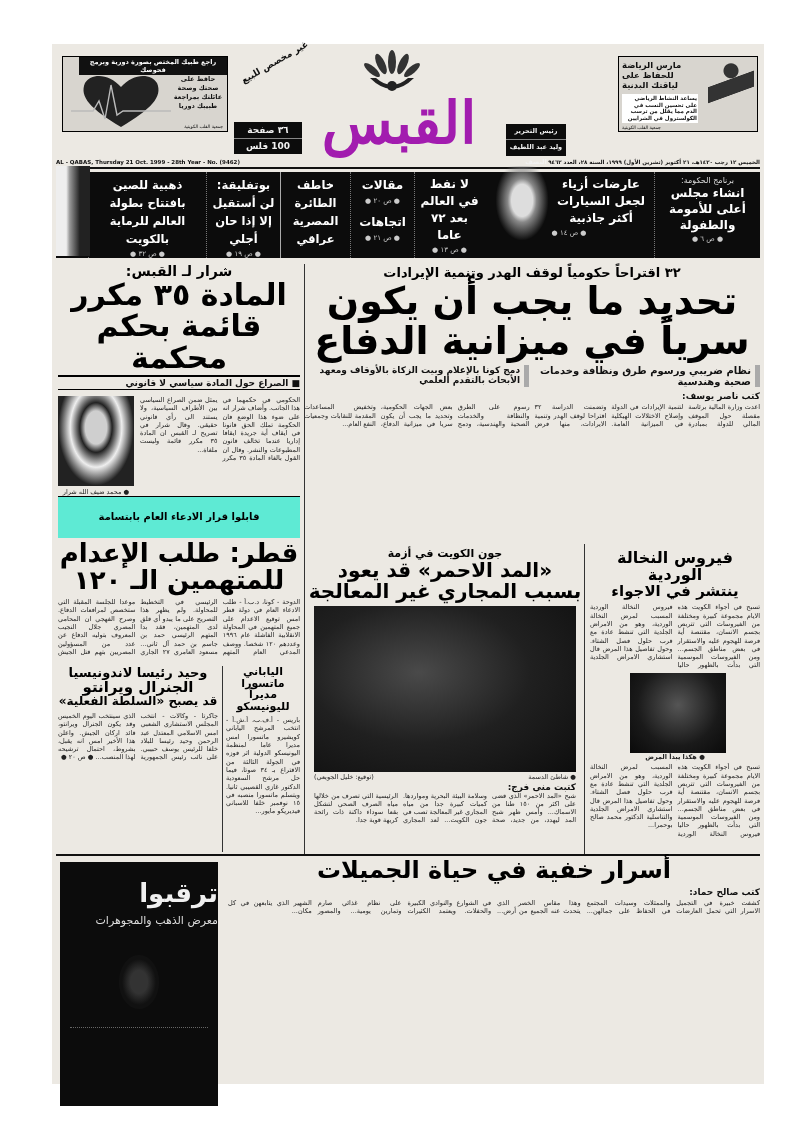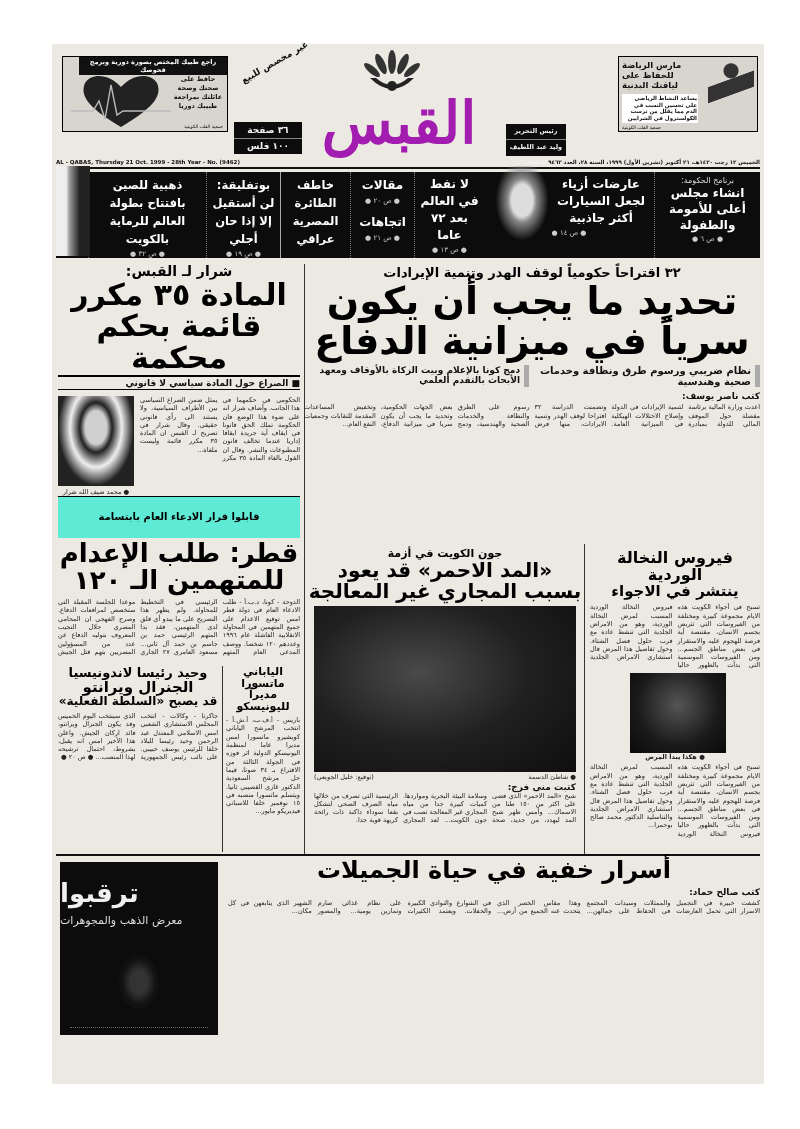--- a/index.html
+++ b/index.html
@@ -56,21 +56,21 @@
       </g>
       <path d="M18 30 Q40 52 62 30 L56 30 Q40 44 24 30Z" fill="#222"></path>
       <circle cx="40" cy="38" r="5" fill="#222"></circle>
     </svg>
   </div>
   <div class="abs" style="left:262px; top:48px; width:170px; text-align:center; font-family:'DejaVu Serif', serif; font-size:58px; font-weight:bold; line-height:62px; color:#a21caf; letter-spacing:-2px;">القبس</div>
   <div class="abs" style="left:190px; top:32px; font-size:9px; font-weight:bold; transform:rotate(-30deg); transform-origin:left;">غير مخصص للبيع</div>
 
   <div class="abs black" style="left:182px; top:78px; width:68px; height:32px; text-align:center; font-size:9px; font-weight:bold; line-height:15px; padding-top:1px;">
     <div style="border-bottom:1px solid #888;">٣٦ صفحة</div>
-    <div>١٠٠ فلس</div>
+    <div>100 فلس</div>
   </div>
   <div class="abs black" style="left:454px; top:80px; width:60px; height:32px; text-align:center; font-size:6.5px; font-weight:bold; line-height:15px;">
     <div style="border-bottom:1px solid #888;">رئيس التحرير</div>
     <div>وليد عبد اللطيف النصف</div>
   </div>
 
   <div class="abs" style="left:4px; top:115px; font-size:5.5px; direction:ltr; font-weight:bold;">AL - QABAS, Thursday 21 Oct. 1999 - 28th Year - No. (9462)</div>
   <div class="abs" style="right:4px; top:115px; font-size:5.5px; font-weight:bold;">الخميس ١٢ رجب ١٤٢٠هـ، ٢١ أكتوبر (تشرين الأول) ١٩٩٩، السنة ٢٨، العدد ٩٤٦٢</div>
   <div class="rule" style="left:4px; right:4px; top:123px;"></div>
 
@@ -178,20 +178,20 @@
     <div class="body-text" style="column-count:2; column-gap:5px; height:100px; margin-top:2px;">تسبح في أجواء الكويت هذه الايام مجموعة كبيرة ومختلفة من الفيروسات التي تتربص بجسم الانسان، مقتنصة أية فرصة للهجوم عليه والاستقرار في بعض مناطق الجسم... ومن الفيروسات الموسمية التي بدأت بالظهور حاليا فيروس النخالة الوردية المسبب لمرض النخالة الوردية، وهو من الامراض الجلدية التي تنشط عادة مع قرب حلول فصل الشتاء. وحول تفاصيل هذا المرض قال استشاري الامراض الجلدية والتناسلية الدكتور محمد صالح بوحمرا...</div>
   </div>
 
   <div class="rule" style="left:4px; right:4px; top:810px;"></div>
   <div class="abs" style="right:4px; top:814px; width:532px; height:226px;">
     <div class="hl" style="font-size:24px;">أسرار خفية في حياة الجميلات</div>
     <div style="font-size:9px; font-weight:bold; margin-top:4px;">كتب صالح حماد:</div>
     <div class="body-text" style="column-count:6; column-gap:6px; height:172px; margin-top:2px;">كشفت خبيرة في التجميل الاسرار التي تحمل العارضات والممثلات وسيدات المجتمع في الحفاظ على جمالهن... وهذا مقاس الخصر الذي يتحدث عنه الجميع من أرض... في الشوارع والنوادي الكبيرة والحفلات. ويعتمد الكثيرات على نظام غذائي صارم وتمارين يومية... والمصور الشهير الذي يتابعهن في كل مكان...</div>
   </div>
 
-  <div class="abs black" style="left:8px; top:818px; width:158px; height:173px; text-align:left;">
+  <div class="abs black" style="left:8px; top:818px; width:158px; height:244px; text-align:right;">
     <div style="font-size:26px; font-weight:bold; margin-top:16px; color:#f0f0f0;">ترقبوا</div>
     <div style="font-size:11px; margin-top:6px; color:#ddd;">معرض الذهب والمجوهرات</div>
     <div style="margin:28px auto 0; width:40px; height:54px; border-radius:50%; background:radial-gradient(ellipse at 50% 50%, #333 0 30%, #111 60%);"></div>
     <div style="margin:18px 10px 0; border-top:1px dotted #666;"></div>
   </div>
 
 </div>
 
 </body></html>

